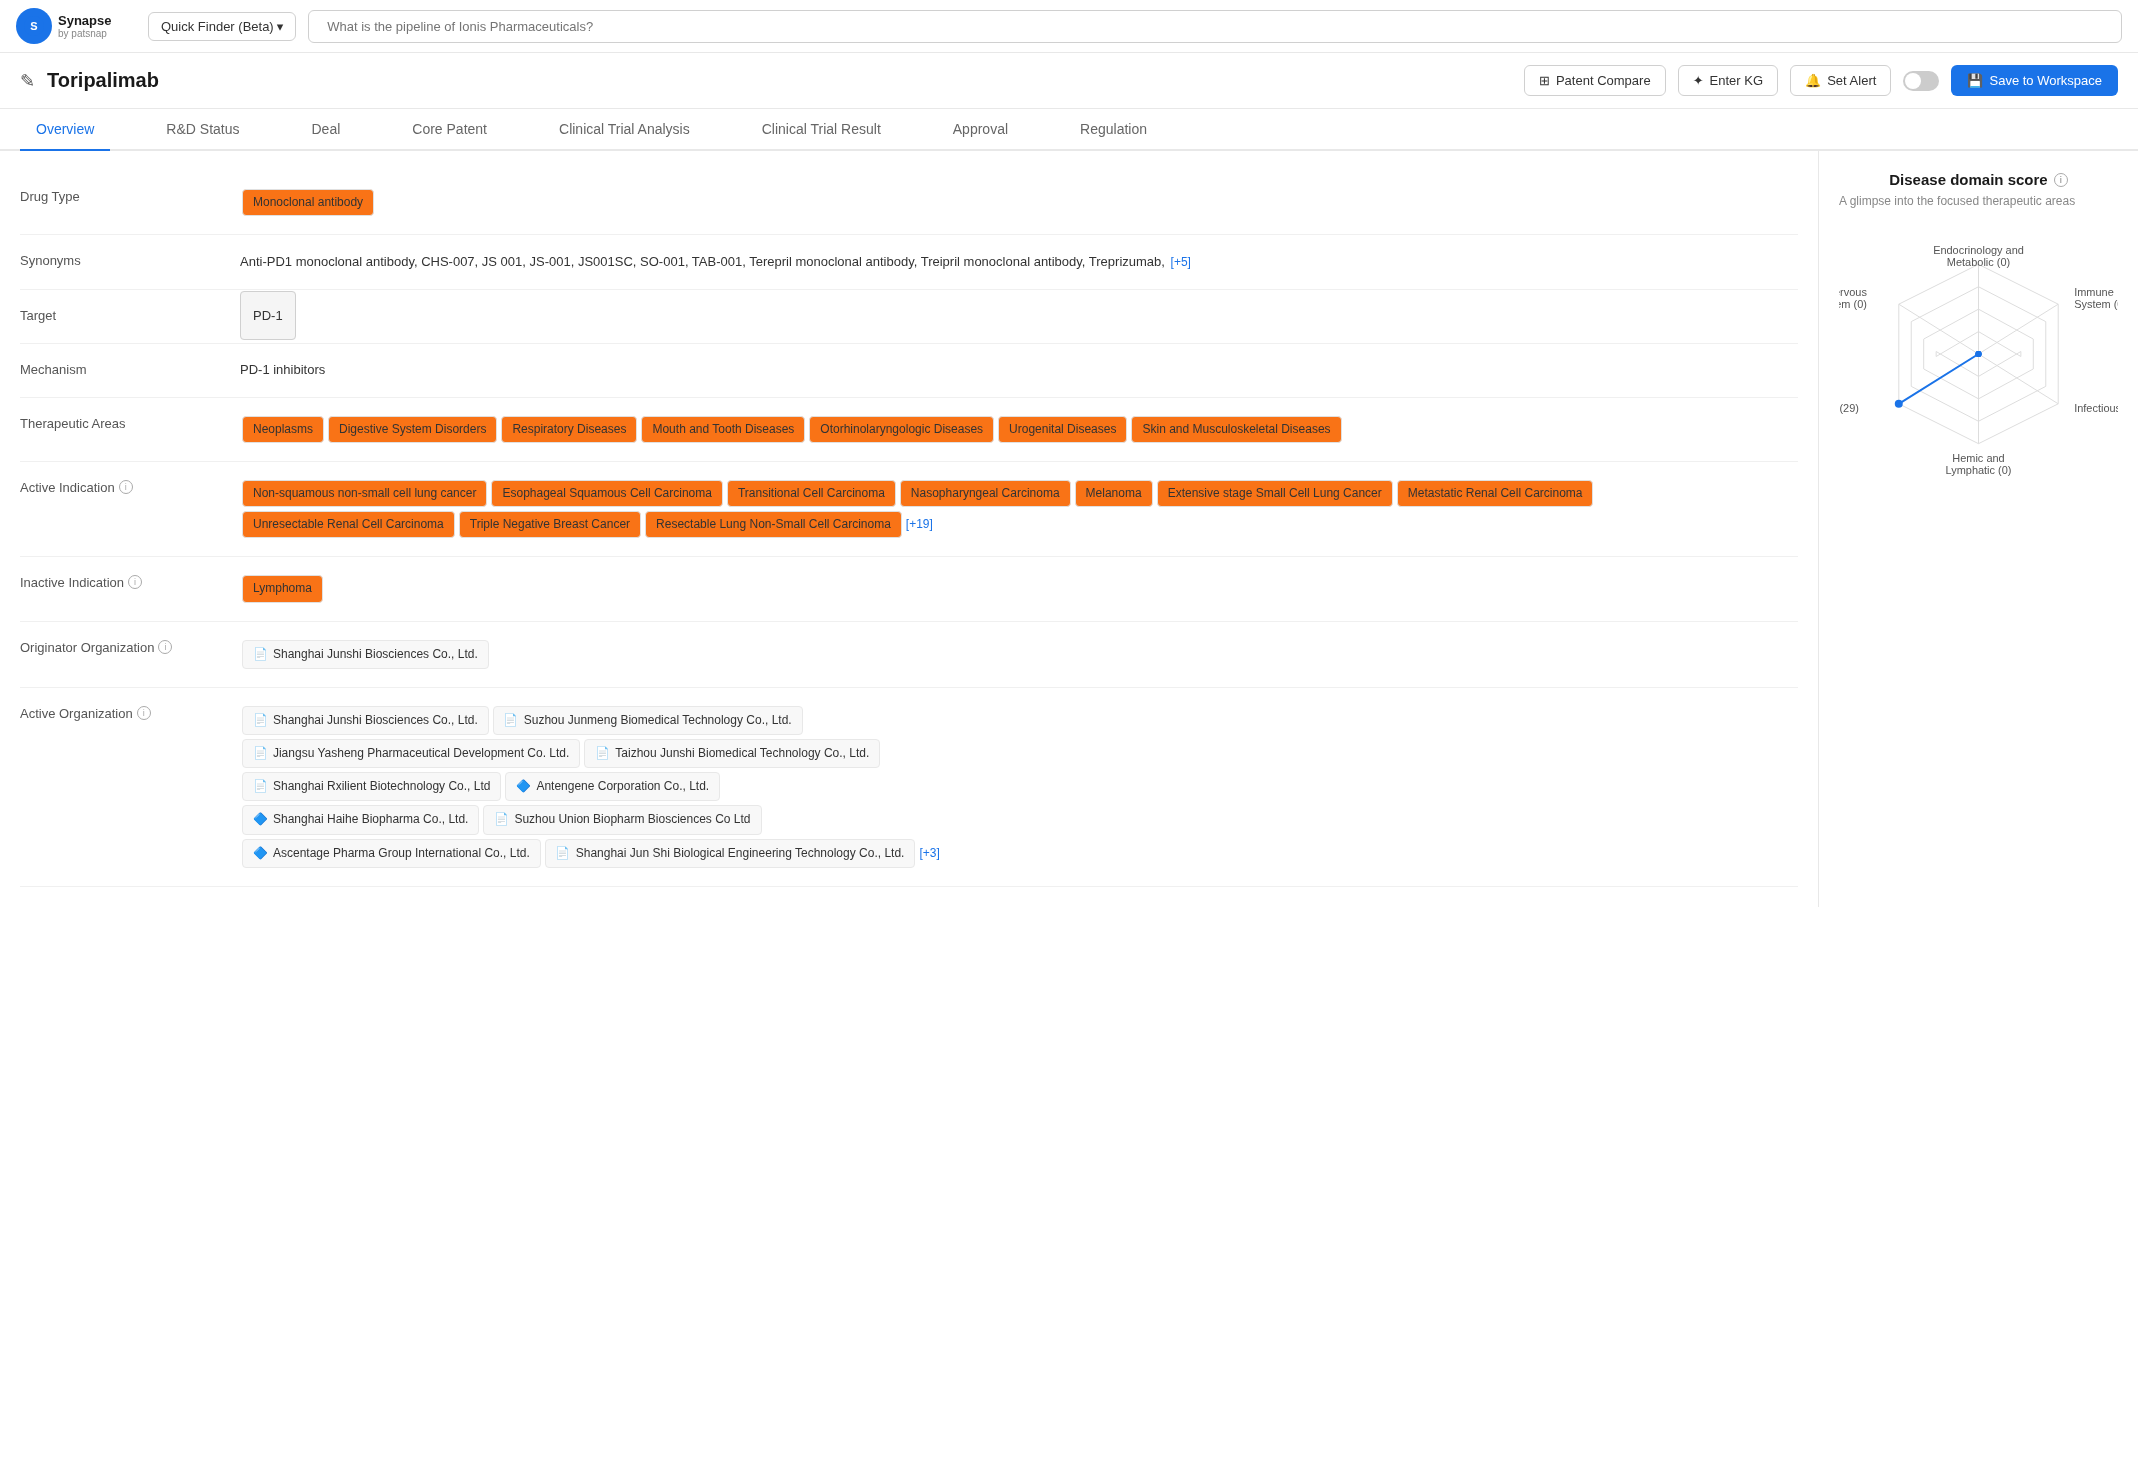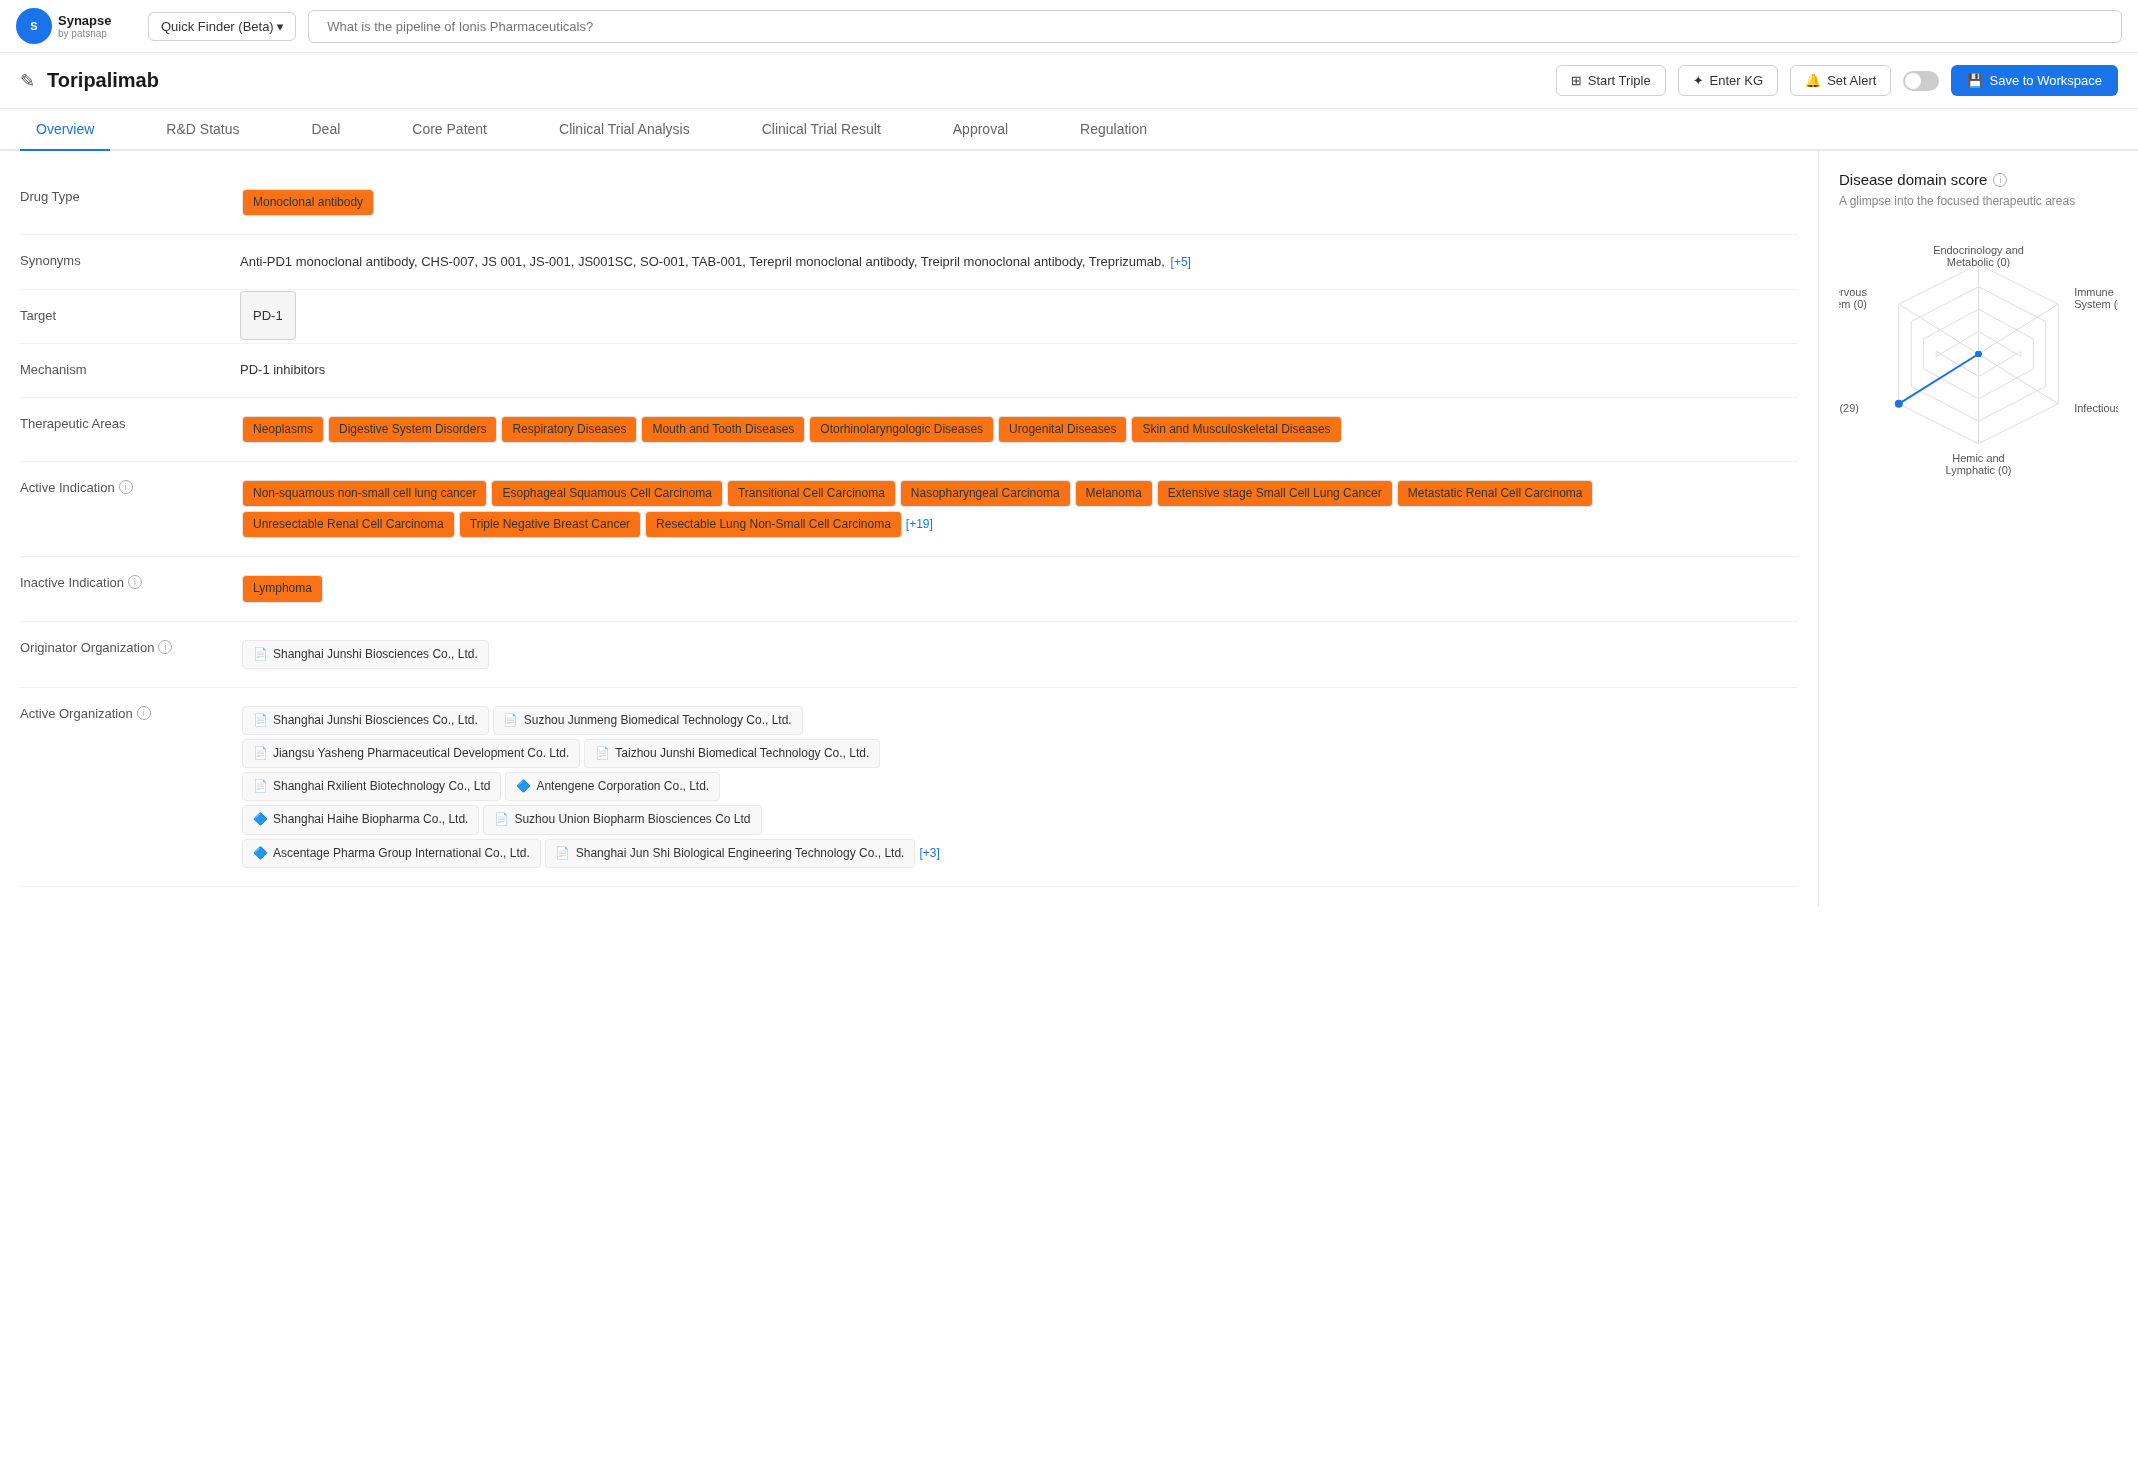--- a/index.html
+++ b/index.html
@@ -43,21 +43,21 @@
     .tag { display: inline-block; background: #f97316; border: 1px solid #e0e0e0; border-radius: 4px; padding: 3px 10px; font-size: 12px; color: #333; margin: 2px; }
     .tag-link { color: #1a73e8; background: none; border: none; padding: 3px 2px; font-size: 12px; cursor: pointer; }
     .target-tag { background: #f5f5f5; border: 1px solid #d0d0d0; border-radius: 4px; padding: 16px 12px; font-size: 13px; }
 
     
     .org-item { display: inline-flex; align-items: center; gap: 5px; background: #f8f8f8; border: 1px solid #e8e8e8; border-radius: 4px; padding: 4px 10px; margin: 2px; font-size: 12px; color: #333; }
     .org-icon { font-size: 12px; color: #888; }
 
     
     .score-panel { }
-    .score-title { font-size: 15px; font-weight: 400; color: #1a1a1a; display: flex; align-items: center; gap: 6px; margin-bottom: 6px; }
+    .score-title { font-size: 15px; font-weight: 700; color: #1a1a1a; display: flex; align-items: center; gap: 6px; margin-bottom: 6px; justify-content: center; }
     .score-subtitle { font-size: 12px; color: #888; margin-bottom: 16px; }
     .radar-container { display: flex; justify-content: center; align-items: center; width: 100%; height: 260px; }
 
     
     .info-circle { display: inline-flex; align-items: center; justify-content: center; width: 14px; height: 14px; border-radius: 50%; border: 1px solid #aaa; color: #aaa; font-size: 9px; cursor: pointer; }
 
     .synonyms-text { font-size: 13px; color: #333; line-height: 1.7; }
   </style>
 </head>
 <body>
@@ -83,21 +83,21 @@
 
   <input type="text" class="search-bar" placeholder="What is the pipeline of Ionis Pharmaceuticals?" style="">
 </div>
 
 <div class="drug-header">
   <span class="drug-icon">✎</span>
   <span class="drug-name">Toripalimab</span>
   <div class="header-actions">
     <button class="action-btn">
       <span style="font-size:13px;">⊞</span>
-      <span>Start Triple</span>
+      <span>Patent Compare</span>
     </button>
     <button class="action-btn">
       <span style="font-size:13px;">✦</span>
       <span>Enter KG</span>
     </button>
     <button class="action-btn">
       <span style="font-size:13px;">🔔</span>
       <span>Set Alert</span>
     </button>
     <div class="toggle">

